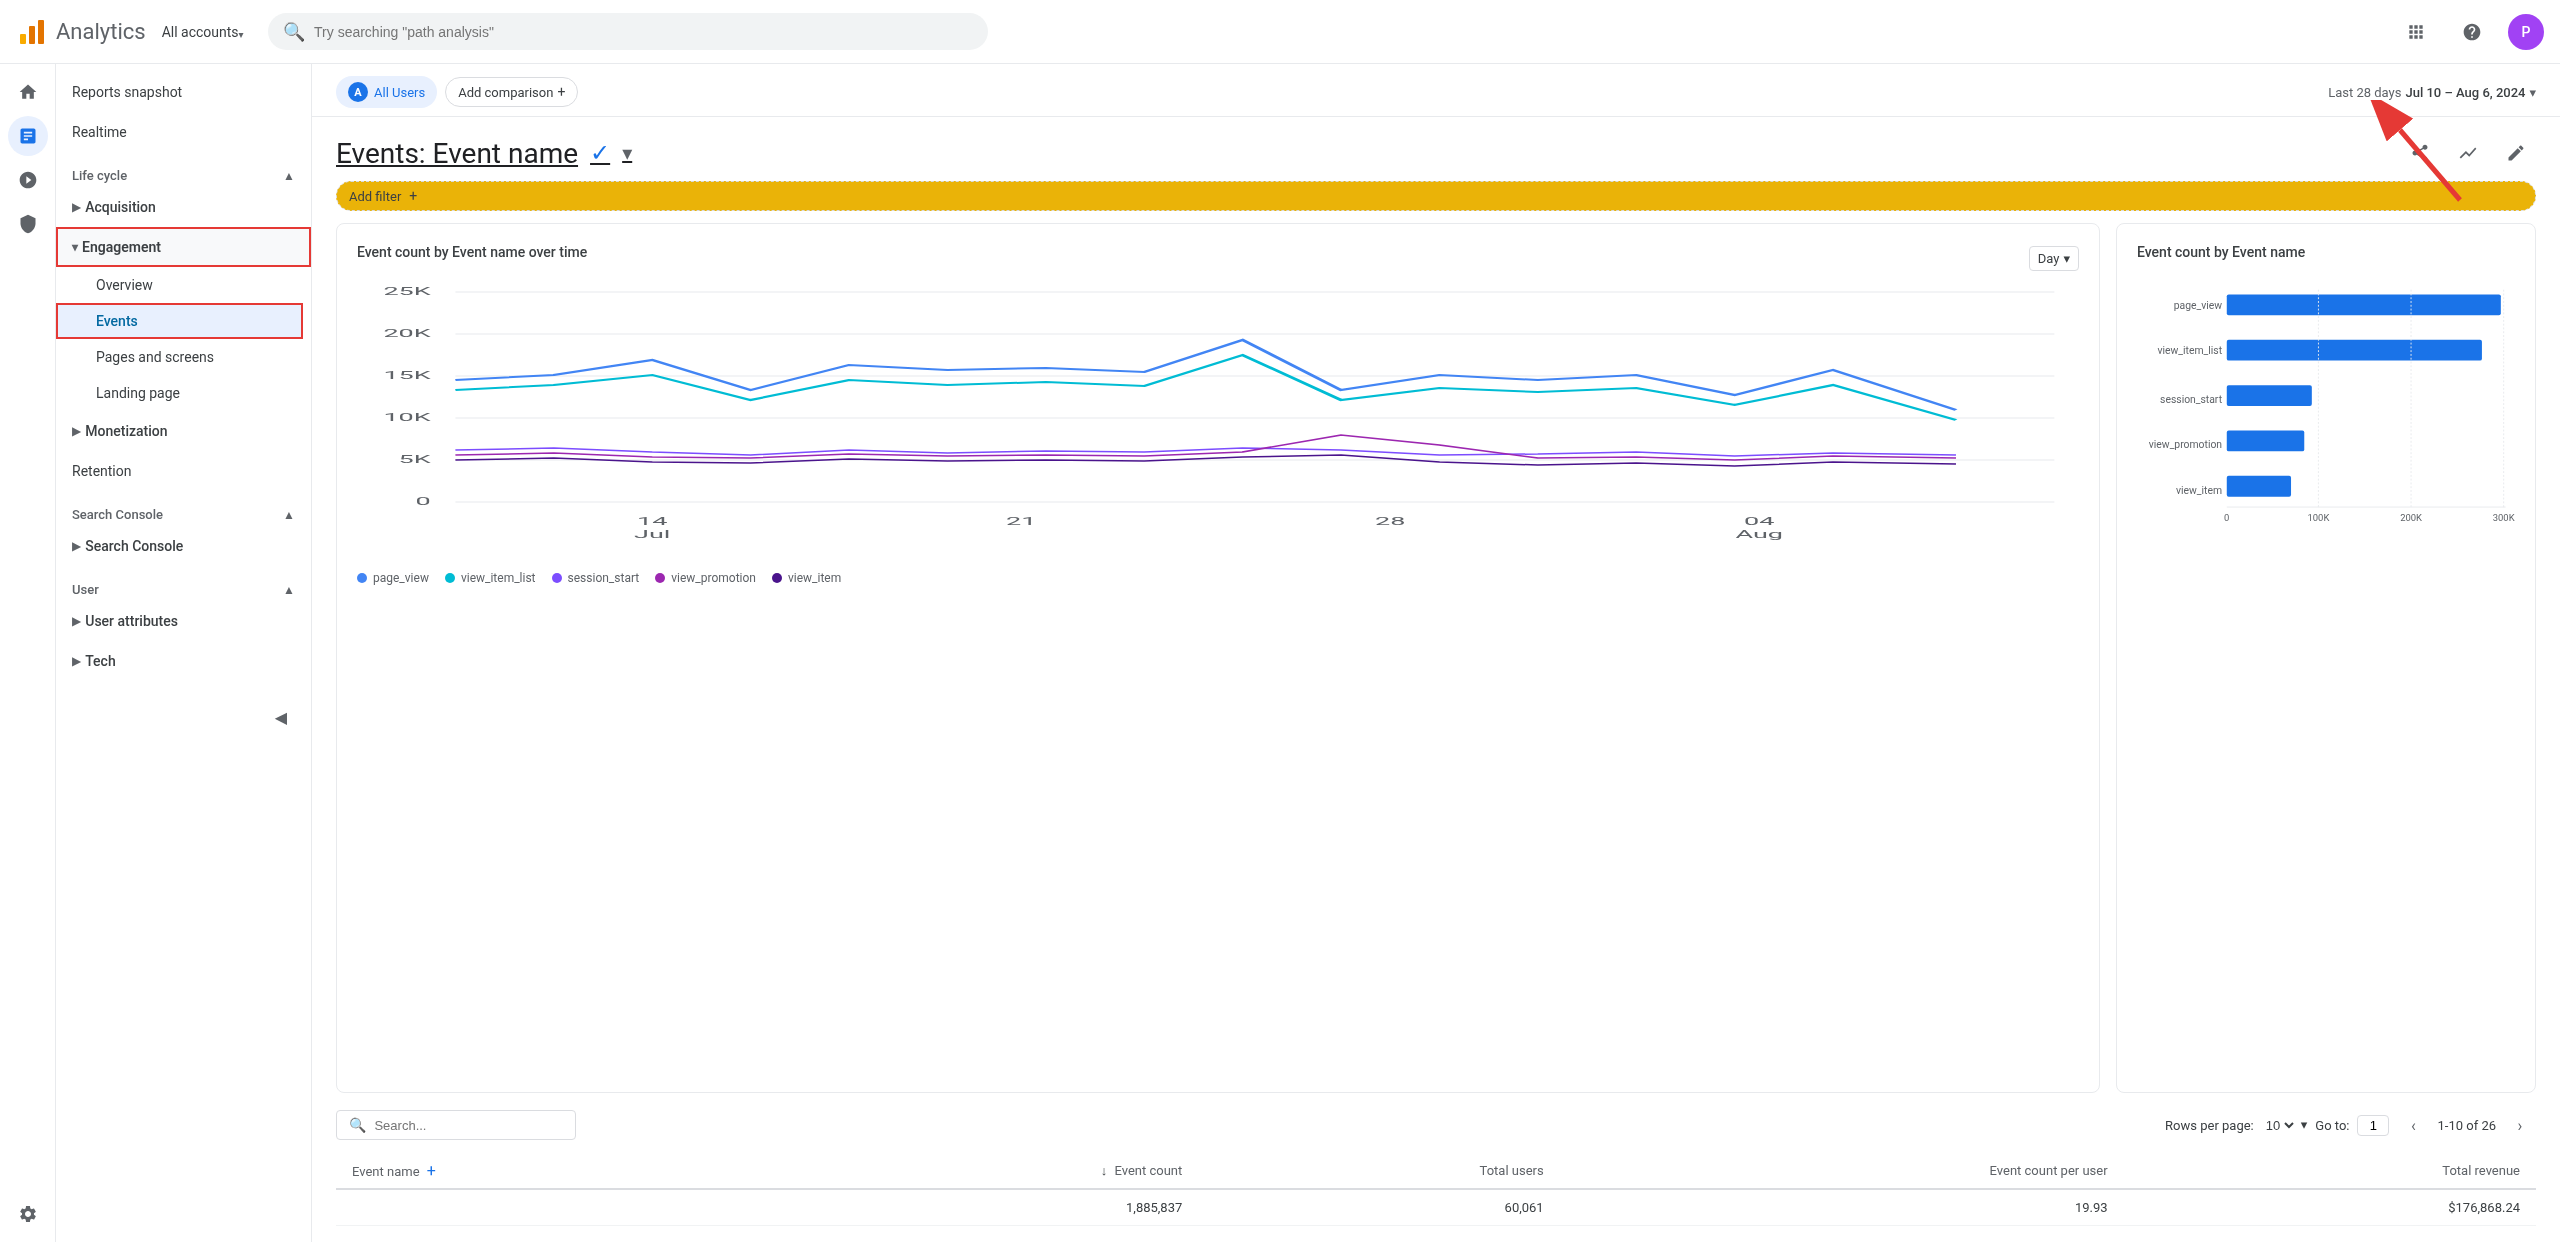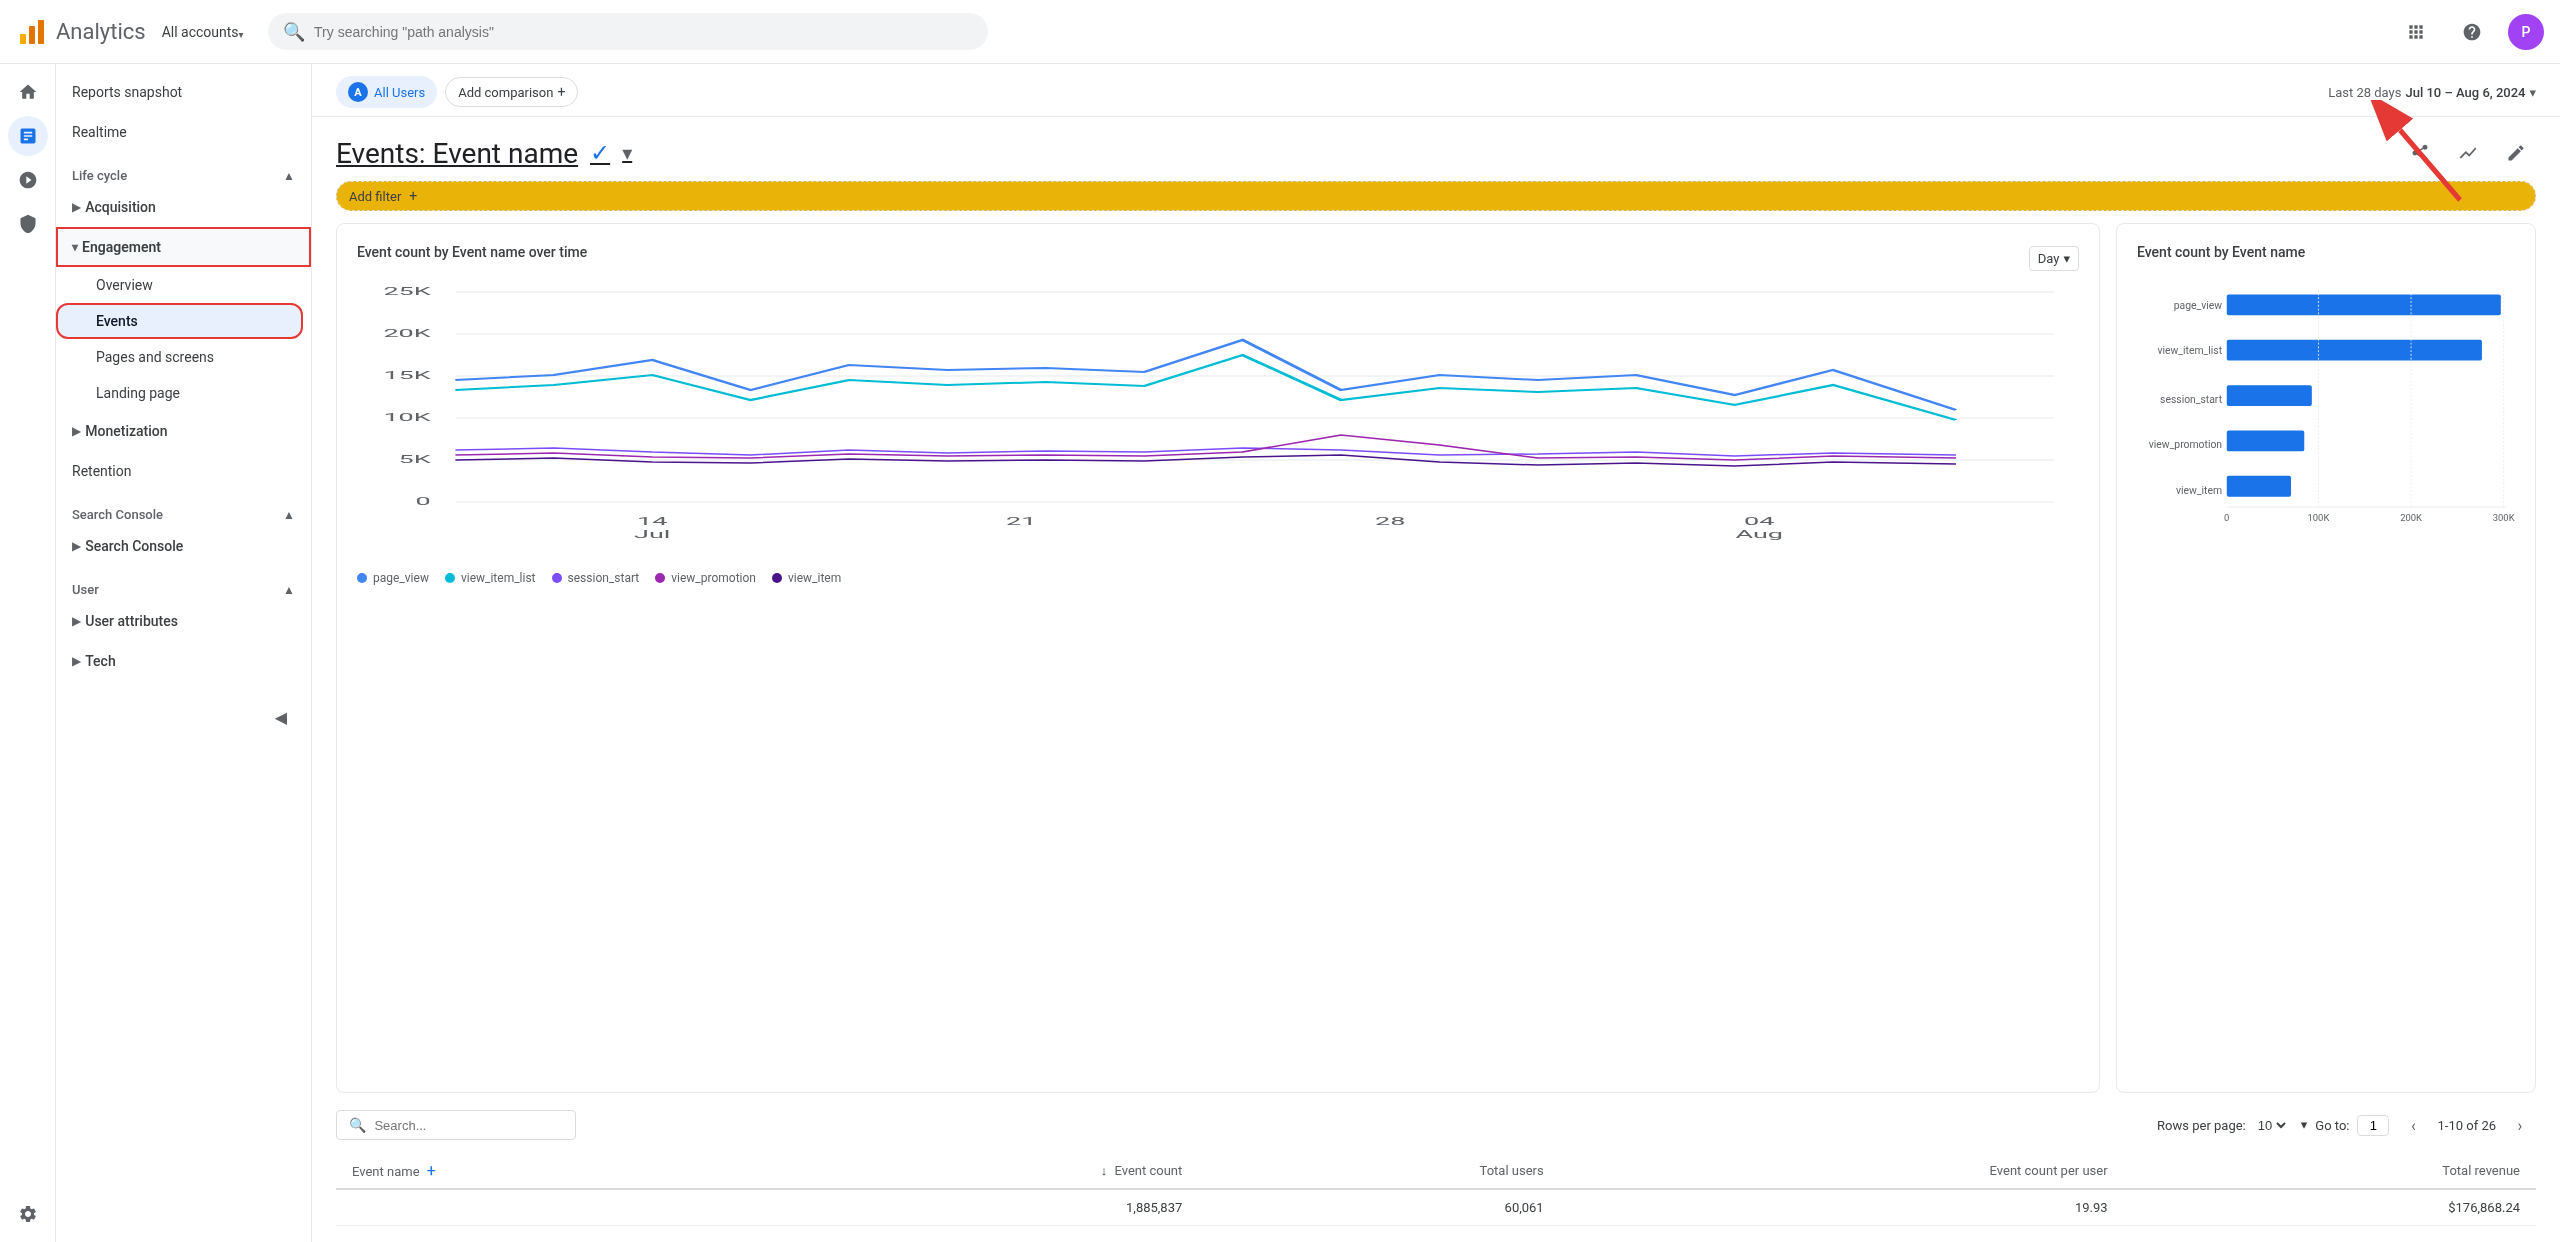--- a/index.html
+++ b/index.html
@@ -25,21 +25,21 @@
     .icon-sidebar { width: 56px; background: #fff; border-right: 1px solid #e8eaed; display: flex; flex-direction: column; align-items: center; padding: 8px 0; gap: 4px; }
     .icon-sidebar-item { width: 40px; height: 40px; border-radius: 50%; display: flex; align-items: center; justify-content: center; cursor: pointer; color: #5f6368; font-size: 20px; position: relative; }
     .icon-sidebar-item.active { background: #e8f0fe; color: #1a73e8; }
     .icon-sidebar-bottom { margin-top: auto; }
 
     
     .nav-sidebar { width: 256px; background: #fff; border-right: 1px solid #e8eaed; overflow-y: auto; padding: 8px 0; }
     .nav-item { display: flex; align-items: center; padding: 0 16px; height: 40px; cursor: pointer; font-size: 14px; color: #3c4043; border-radius: 0 20px 20px 0; margin-right: 8px; }
     .nav-section-header { display: flex; align-items: center; justify-content: space-between; padding: 8px 16px 4px 16px; font-size: 13px; color: #5f6368; font-weight: 500; }
     .nav-sub-item { padding-left: 40px; font-size: 14px; height: 36px; display: flex; align-items: center; cursor: pointer; color: #3c4043; border-radius: 0 20px 20px 0; margin-right: 8px; }
-    .nav-sub-item.active-highlighted { background: #e8f0fe; color: #0f172a; font-weight: 500; outline: 2px solid #e53935; outline-offset: -2px; border-radius: 12px; }
+    .nav-sub-item.active-highlighted { background: #e8f0fe; color: #0369a1; font-weight: 500; outline: 2px solid #e53935; outline-offset: -2px; border-radius: 0; }
     .nav-parent { display: flex; align-items: center; gap: 4px; padding: 0 16px; height: 40px; cursor: pointer; font-size: 14px; color: #3c4043; font-weight: 500; }
     .nav-parent.highlighted { outline: 2px solid #e53935; outline-offset: -2px; }
     .chevron-right { font-size: 12px; color: #5f6368; }
     .chevron-down { font-size: 12px; color: #5f6368; }
 
     
     .main-content { flex: 1; display: flex; flex-direction: column; overflow: hidden; background: #fff; }
 
     
     .content-header { padding: 12px 24px 8px; border-bottom: 1px solid #e8eaed; display: flex; align-items: center; justify-content: space-between; }
@@ -79,21 +79,21 @@
     .legend-item { display: flex; align-items: center; gap: 6px; font-size: 12px; color: #5f6368; }
     .legend-dot { width: 10px; height: 10px; border-radius: 50%; }
 
     
     .table-area { padding: 16px 24px; }
     .table-toolbar { display: flex; align-items: center; justify-content: space-between; margin-bottom: 12px; }
     .table-search { display: flex; align-items: center; gap: 8px; border: 1px solid #dadce0; border-radius: 4px; padding: 6px 12px; font-size: 13px; color: #5f6368; width: 240px; }
     .table-search input { border: none; outline: none; font-size: 13px; color: #3c4043; width: 100%; background: transparent; }
     .pagination { display: flex; align-items: center; gap: 8px; font-size: 13px; color: #3c4043; }
     .pagination-btn { width: 32px; height: 32px; border-radius: 50%; display: flex; align-items: center; justify-content: center; cursor: pointer; color: #5f6368; }
-    .rows-select { display: flex; align-items: flex-start; gap: 12px; }
+    .rows-select { display: flex; align-items: flex-start; gap: 4px; }
     .rows-select select { border: none; outline: none; font-size: 13px; color: #3c4043; background: transparent; cursor: pointer; }
 
     
     .data-table { width: 100%; border-collapse: collapse; }
     .data-table th { text-align: left; padding: 8px 16px; font-size: 13px; color: #5f6368; font-weight: 400; border-bottom: 2px solid #dadce0; cursor: pointer; }
     .data-table th.numeric { text-align: right; }
     .data-table td { padding: 10px 16px; font-size: 13px; color: #3c4043; border-bottom: 1px solid #f1f3f4; }
     .data-table td.numeric { text-align: right; }
     .sort-arrow { color: #3c4043; margin-right: 4px; }
     .underline-header { border-bottom: 2px dashed #dadce0; }

